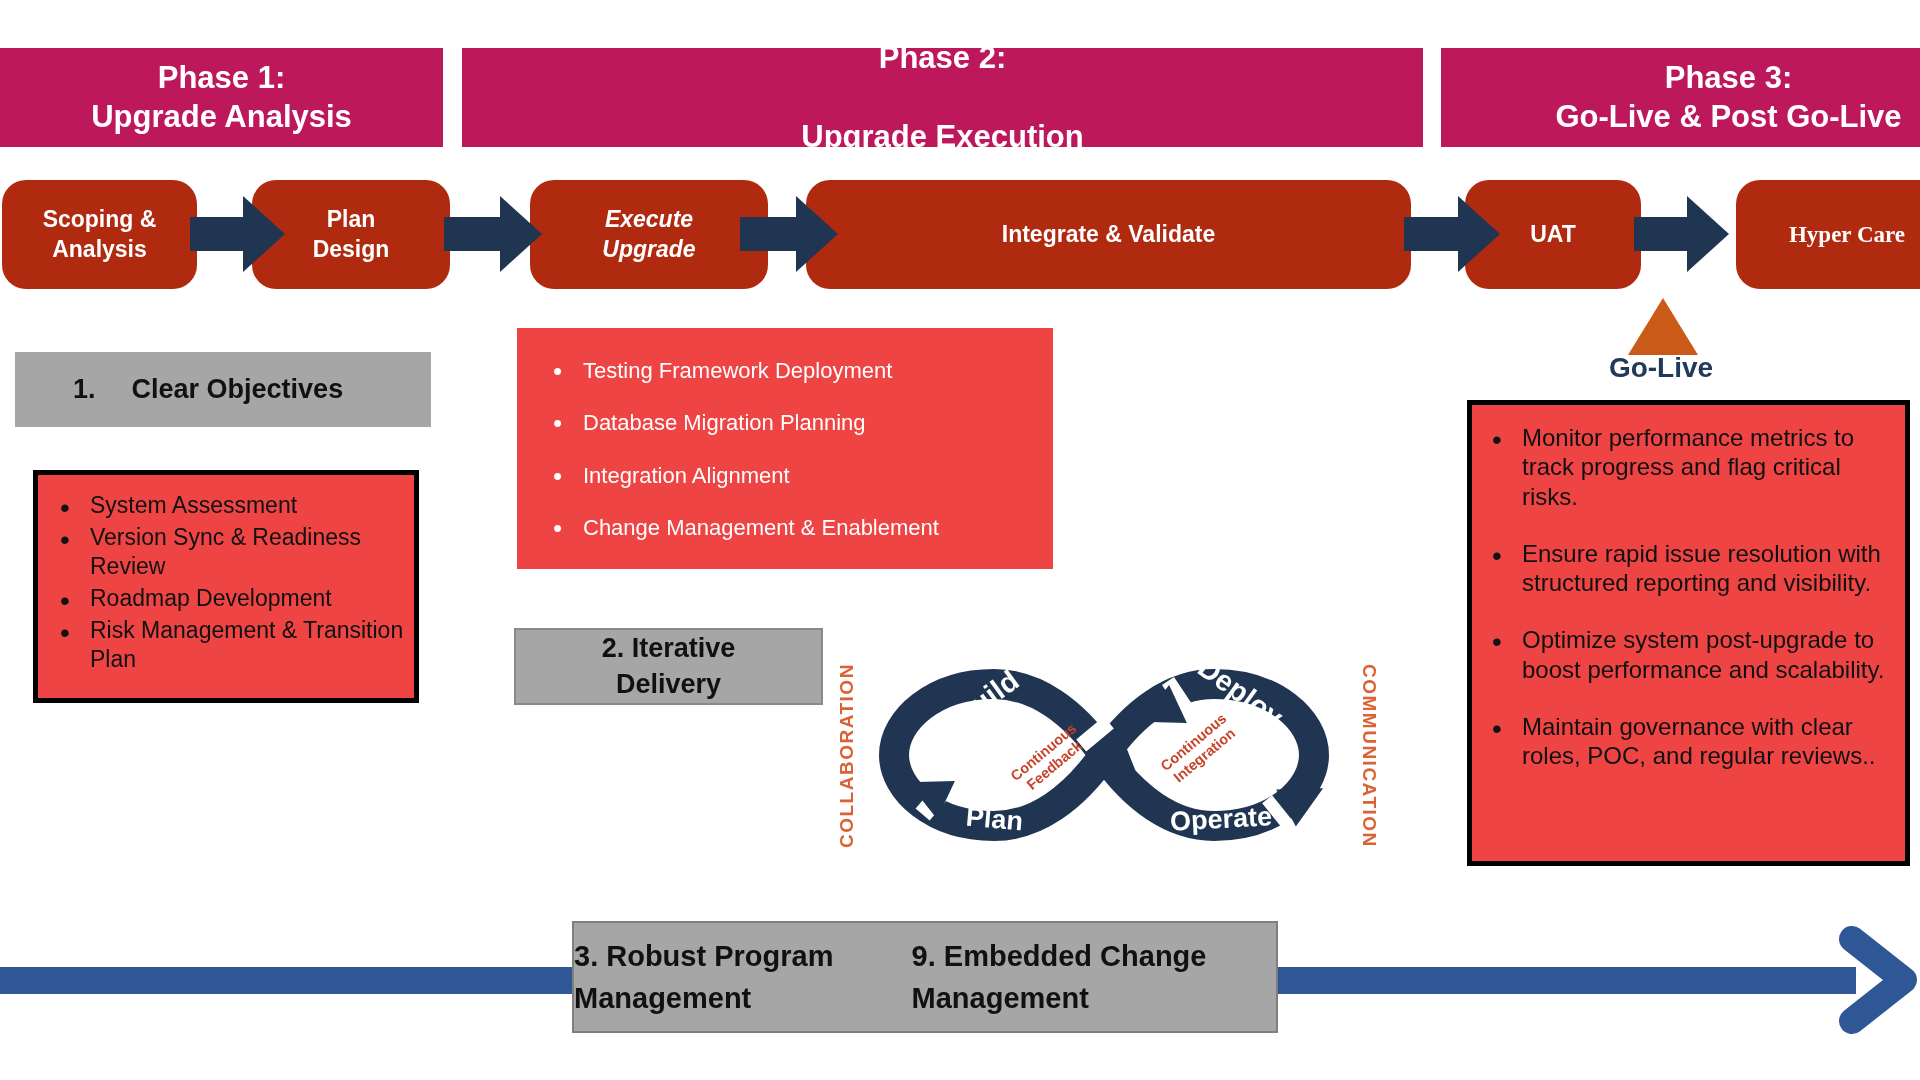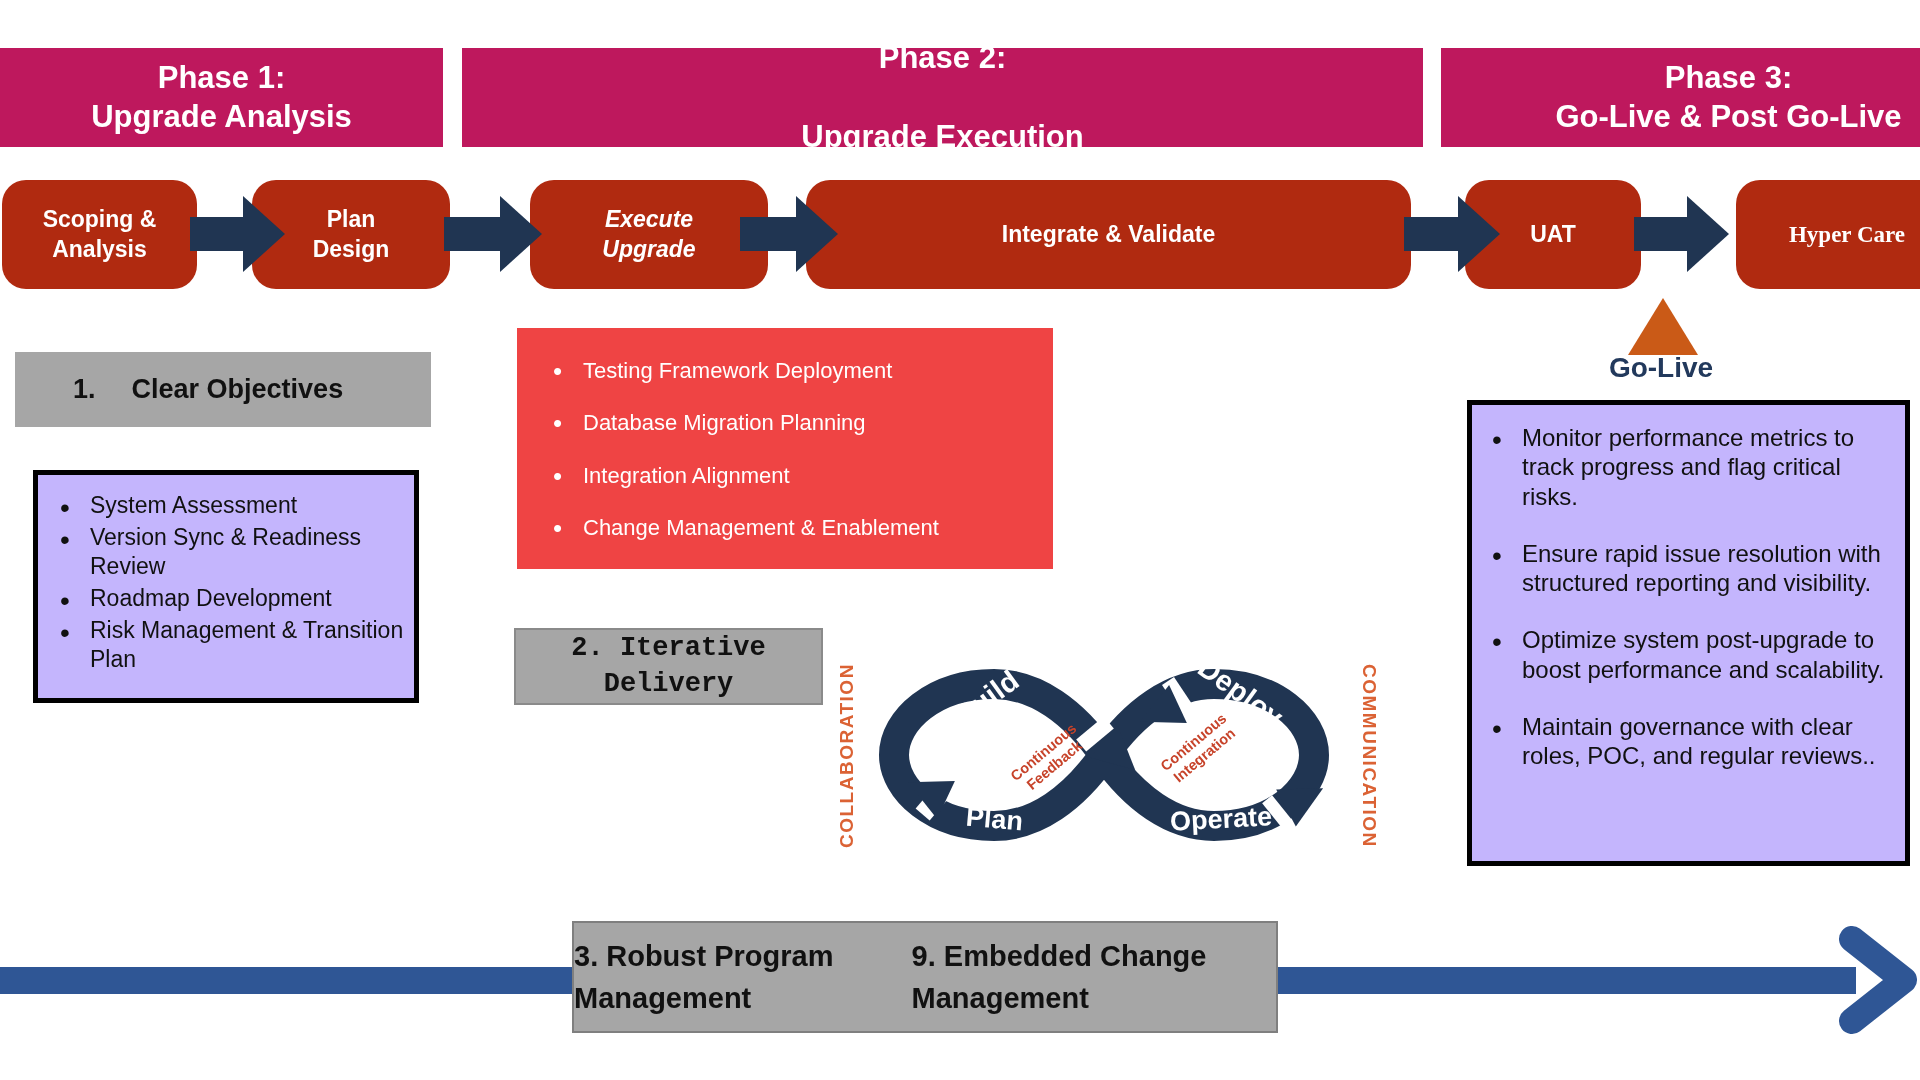--- a/index.html
+++ b/index.html
@@ -48,30 +48,30 @@
   
   .gray-box{position:absolute;background:#A6A6A6;color:#111;}
   .clear-obj{
     left:15px;top:352px;width:416px;height:75px;display:flex;align-items:center;
     padding-left:58px;box-sizing:border-box;font-size:27px;font-weight:600;
   }
   .clear-obj .num{margin-right:36px;}
   .iterative{
     left:514px;top:628px;width:309px;height:77px;border:2px solid #8A8A8A;
     display:flex;align-items:center;justify-content:center;text-align:center;
-    font-size:27px;font-weight:600;line-height:1.3;box-sizing:border-box;font-family:Liberation Mono, monospace;
+    font-size:27px;font-weight:600;line-height:1.3;box-sizing:border-box;
   }
   .bottom-banner{
     left:572px;top:921px;width:706px;height:112px;border:2px solid #7F7F7F;
     display:flex;justify-content:center;align-items:center;
     font-size:29px;font-weight:600;line-height:1.45;box-sizing:border-box;z-index:3;
   }
 
   
-  .black-box{position:absolute;background:#c4b5fd;border:5px solid #000;box-sizing:border-box;color:#111;}
+  .black-box{position:absolute;background:#ef4444;border:5px solid #000;box-sizing:border-box;color:#111;}
   .black-box ul{margin:0;padding:0;list-style:none;}
   .black-box li{position:relative;padding-left:36px;}
   .black-box li::before{content:"\2022";position:absolute;left:6px;top:-1px;font-size:28px;}
   .p1list{left:33px;top:470px;width:386px;height:233px;padding:16px 6px 8px 16px;}
   .p1list li{font-size:23px;line-height:1.26;margin-bottom:3px;}
   .p3list{left:1467px;top:400px;width:443px;height:466px;padding:18px 8px 8px 14px;}
   .p3list li{font-size:24px;line-height:1.22;margin-bottom:28px;}
   .p3list li::before{top:0;}
 
   

